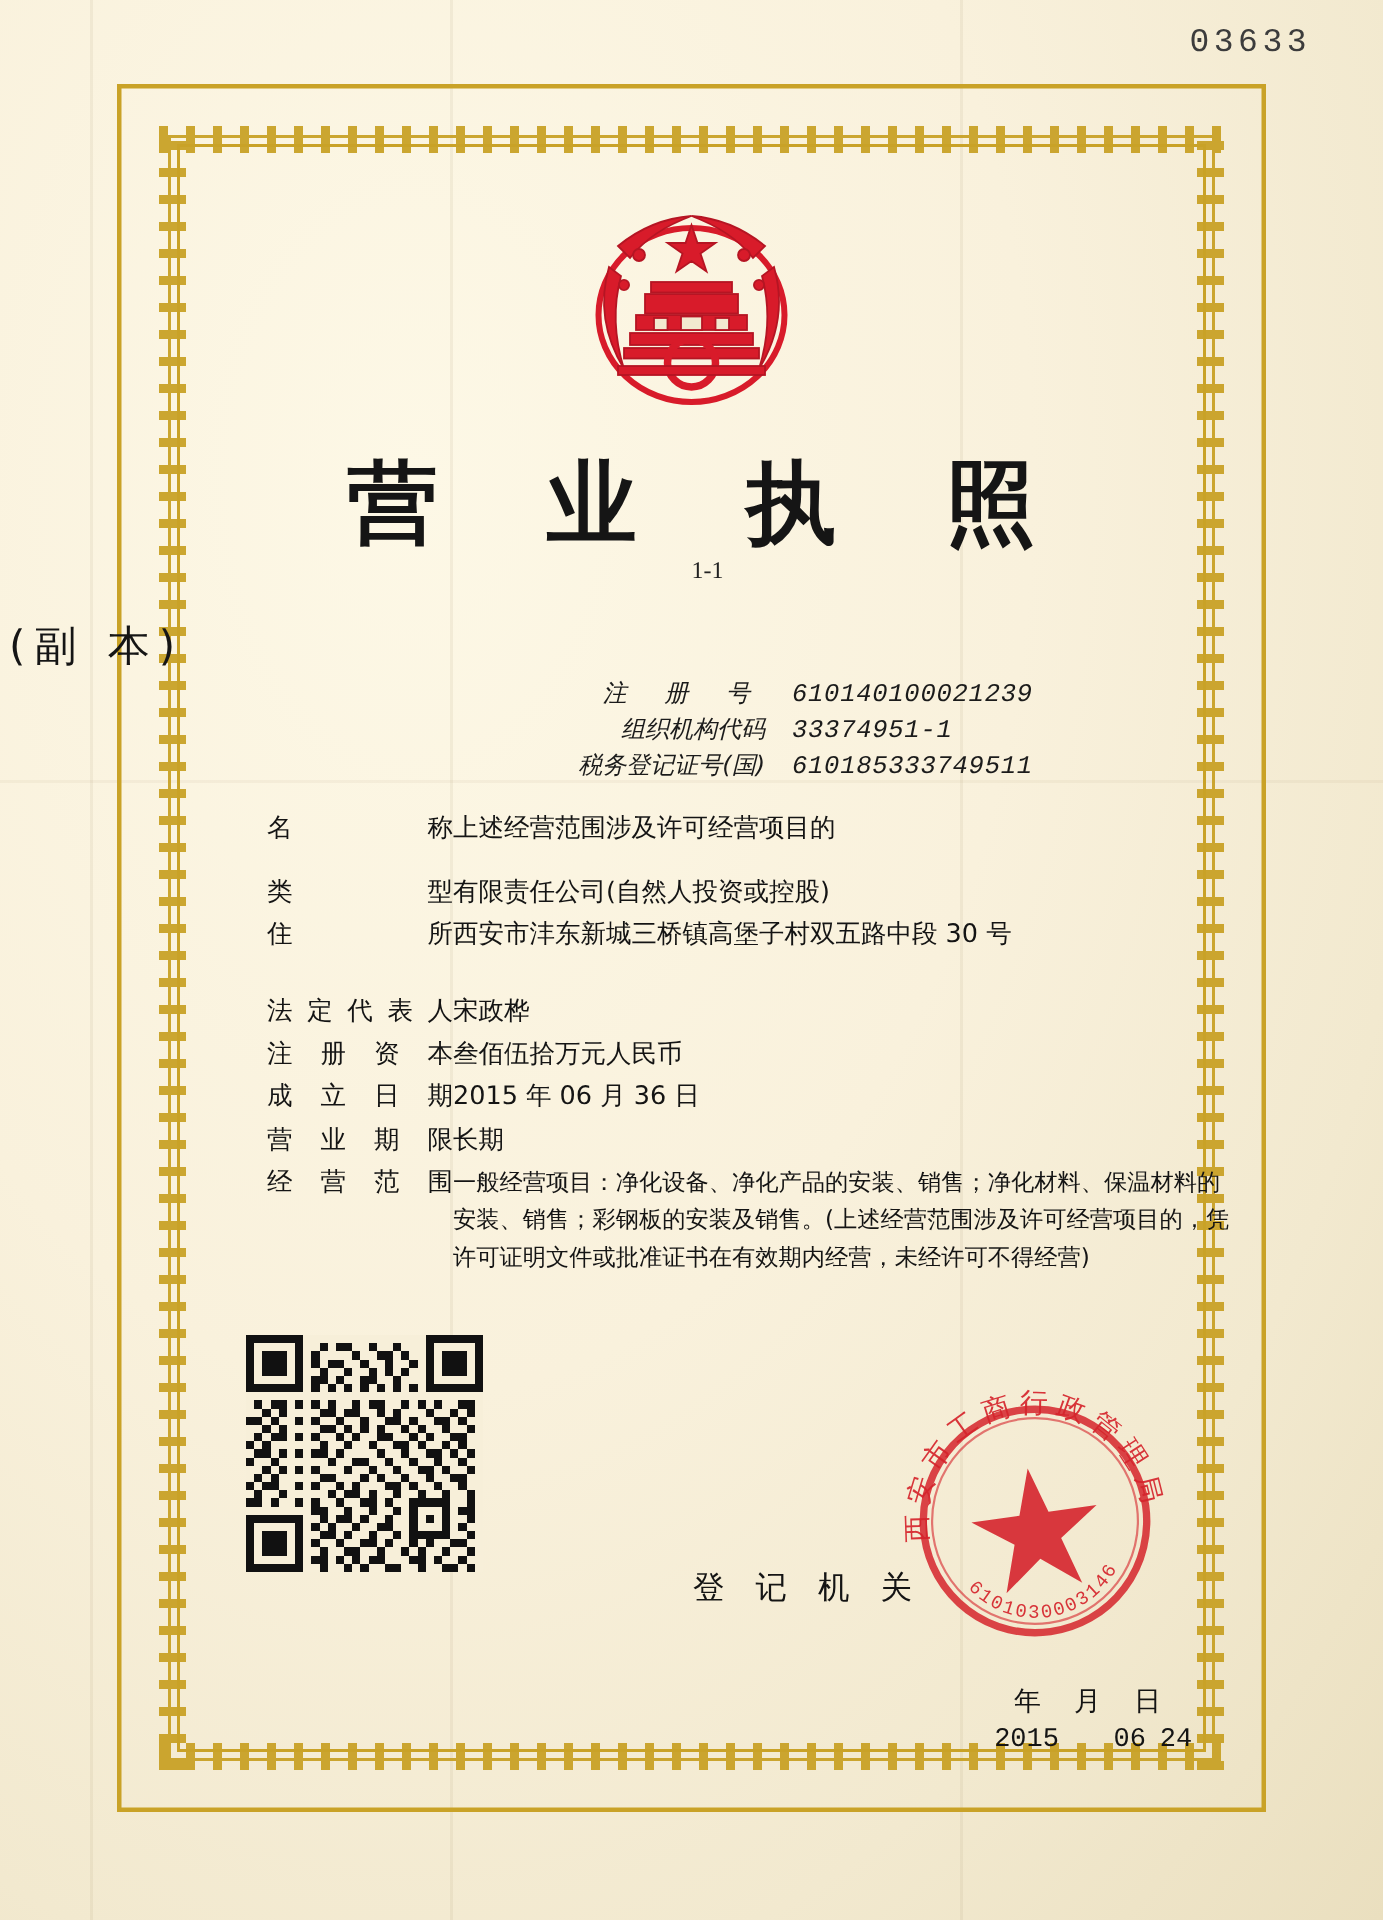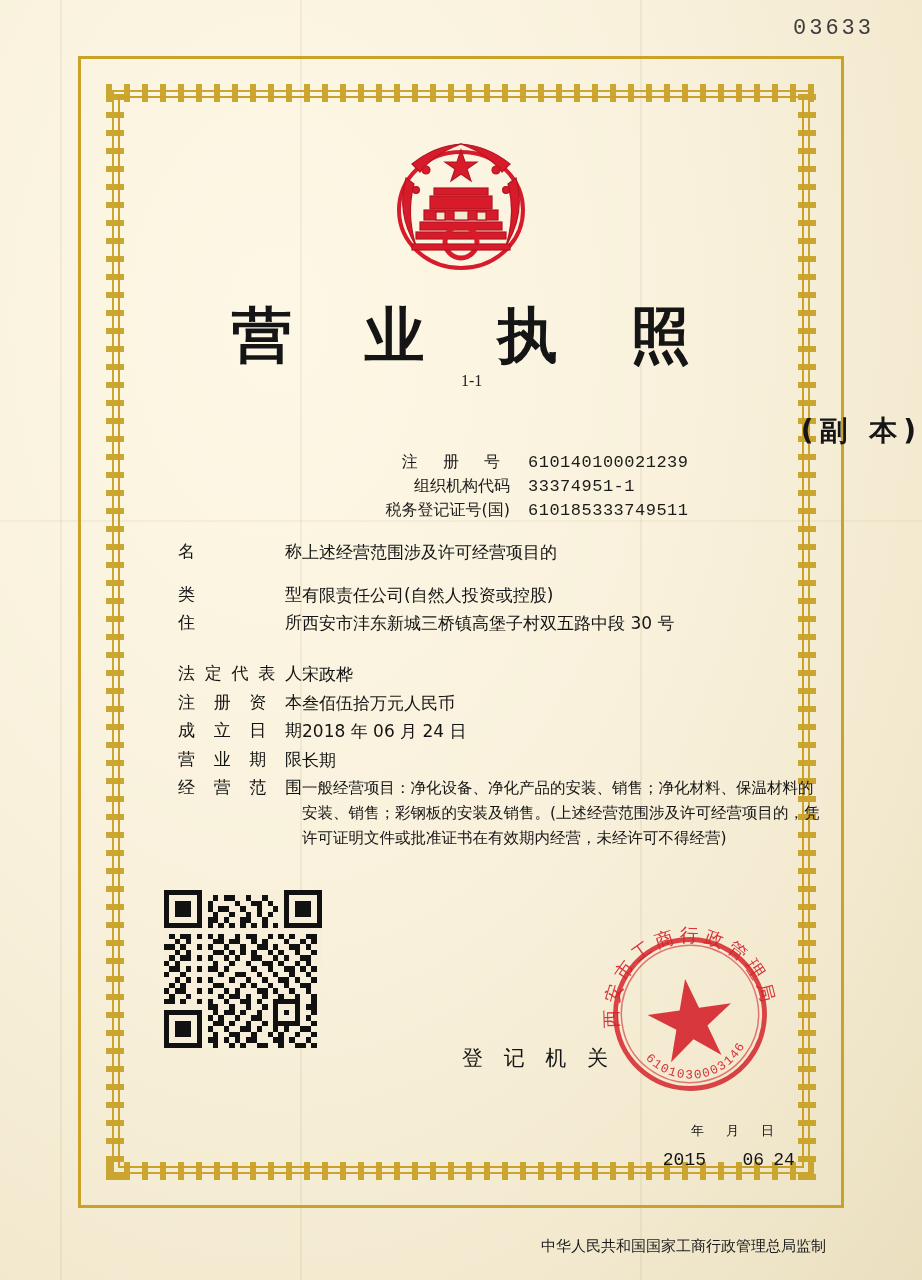--- a/index.html
+++ b/index.html
@@ -119,35 +119,36 @@
     left: 461px;
     top: 372px;
     font-family: "Liberation Serif", serif;
     font-size: 16px;
     color: #222;
   }
   .subtitle {
     position: absolute;
     left: 0; right: 0;
     top: 412px;
-    text-align: right;
-    font-family: "DejaVu Sans", sans-serif;
-    font-weight: bold;
+    text-align: left;
+    font-family: "DejaVu Sans", sans-serif;
+    font-weight: normal;
     font-size: 28px;
     letter-spacing: 6px;
     color: #151515;
     text-indent: 6px;
   }
 
   
   .numbers {
     position: absolute;
     left: 300px;
     top: 452px;
     width: 560px;
+    font-style: italic;
   }
   .num-row {
     display: flex;
     align-items: baseline;
     height: 24px;
   }
   .num-label {
     width: 210px;
     text-align: right;
     font-family: "DejaVu Sans", sans-serif;
@@ -231,21 +232,21 @@
     height: 196px;
     transform: rotate(-8deg);
   }
 
   
   .date-labels {
     position: absolute;
     right: 126px;
     top: 1122px;
     font-family: Liberation Serif, serif;
-    font-size: 13px;
+    font-size: 18px;
     color: #141414;
     letter-spacing: 22px;
     text-indent: 22px;
   }
   .date-values {
     position: absolute;
     right: 118px;
     top: 1150px;
     font-family: "Liberation Mono", monospace;
     font-size: 18px;
@@ -392,21 +393,21 @@
       <div class="f-value">叁佰伍拾万元人民币</div>
     </div>
 
     <div class="f-row">
       <div class="f-label">
         <span>成</span>
         <span>立</span>
         <span>日</span>
         <span>期</span>
       </div>
-      <div class="f-value">2018 年 06 月 24 日</div>
+      <div class="f-value">2015 年 06 月 36 日</div>
     </div>
 
     <div class="f-row">
       <div class="f-label">
         <span>营</span>
         <span>业</span>
         <span>期</span>
         <span>限</span>
       </div>
       <div class="f-value">长期</div>
@@ -674,15 +675,14 @@
     </svg>
   </div>
 
   <div class="date-labels">
     <span>年</span><span>月</span><span>日</span>
   </div>
   <div class="date-values">
     <span class="dv-y">2015</span><span class="dv-m">06</span><span class="dv-d">24</span>
   </div>
 
-  <div class="footer-right">中华人民共和国国家工商行政管理总局监制</div>
 
 </div>
 
 </body></html>

